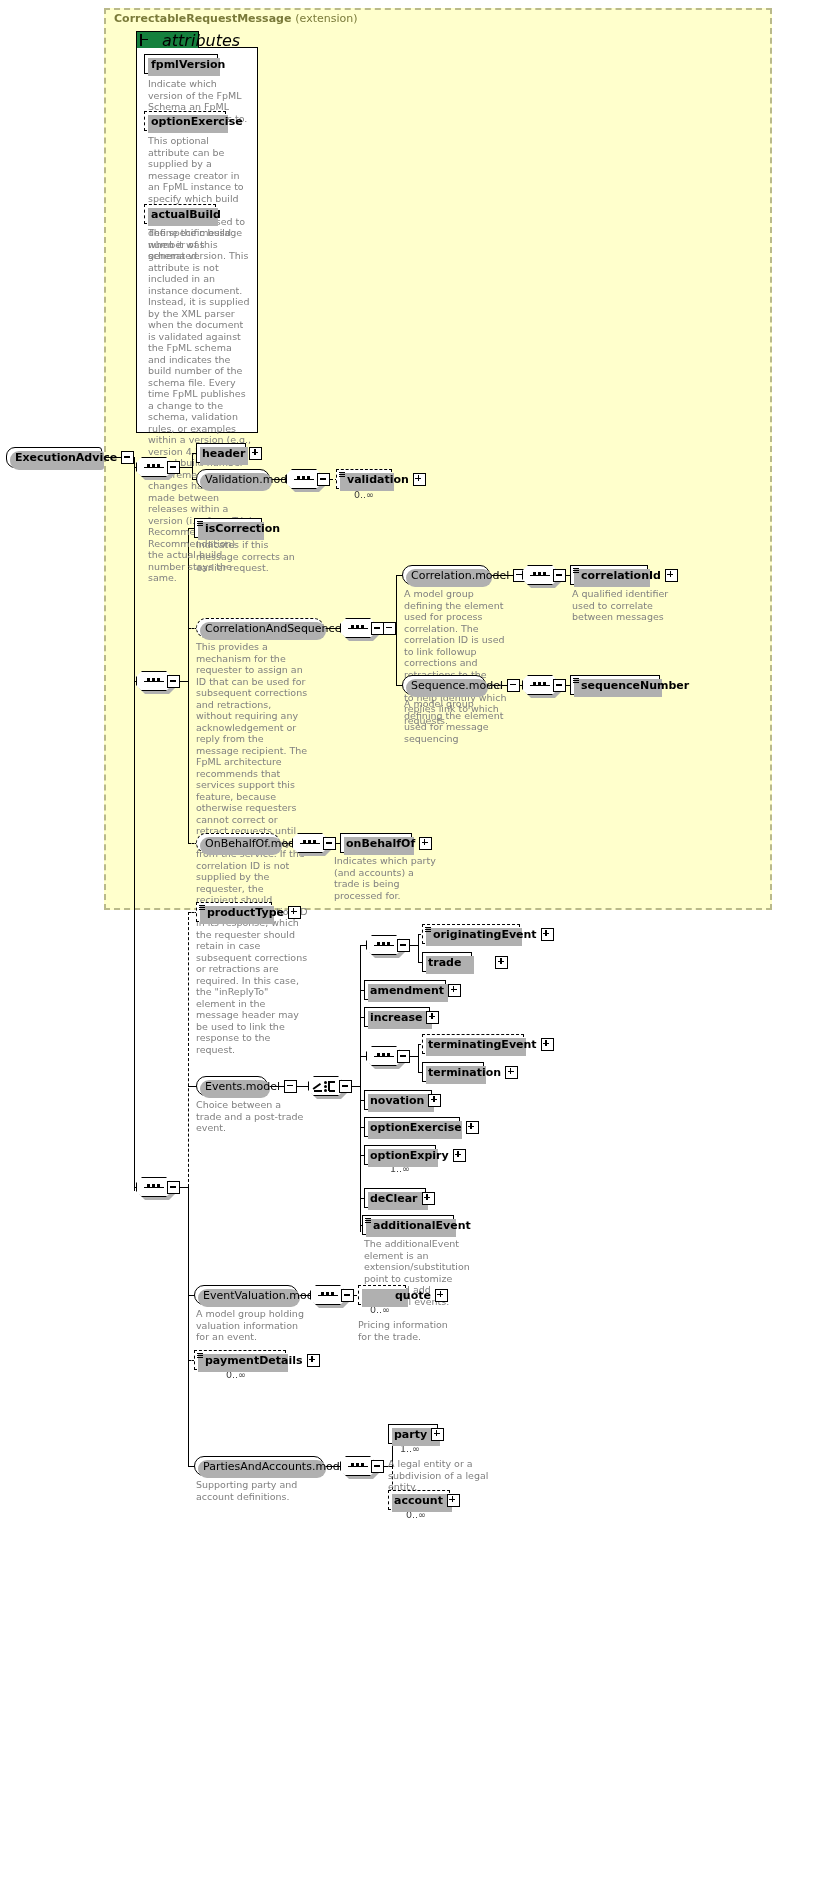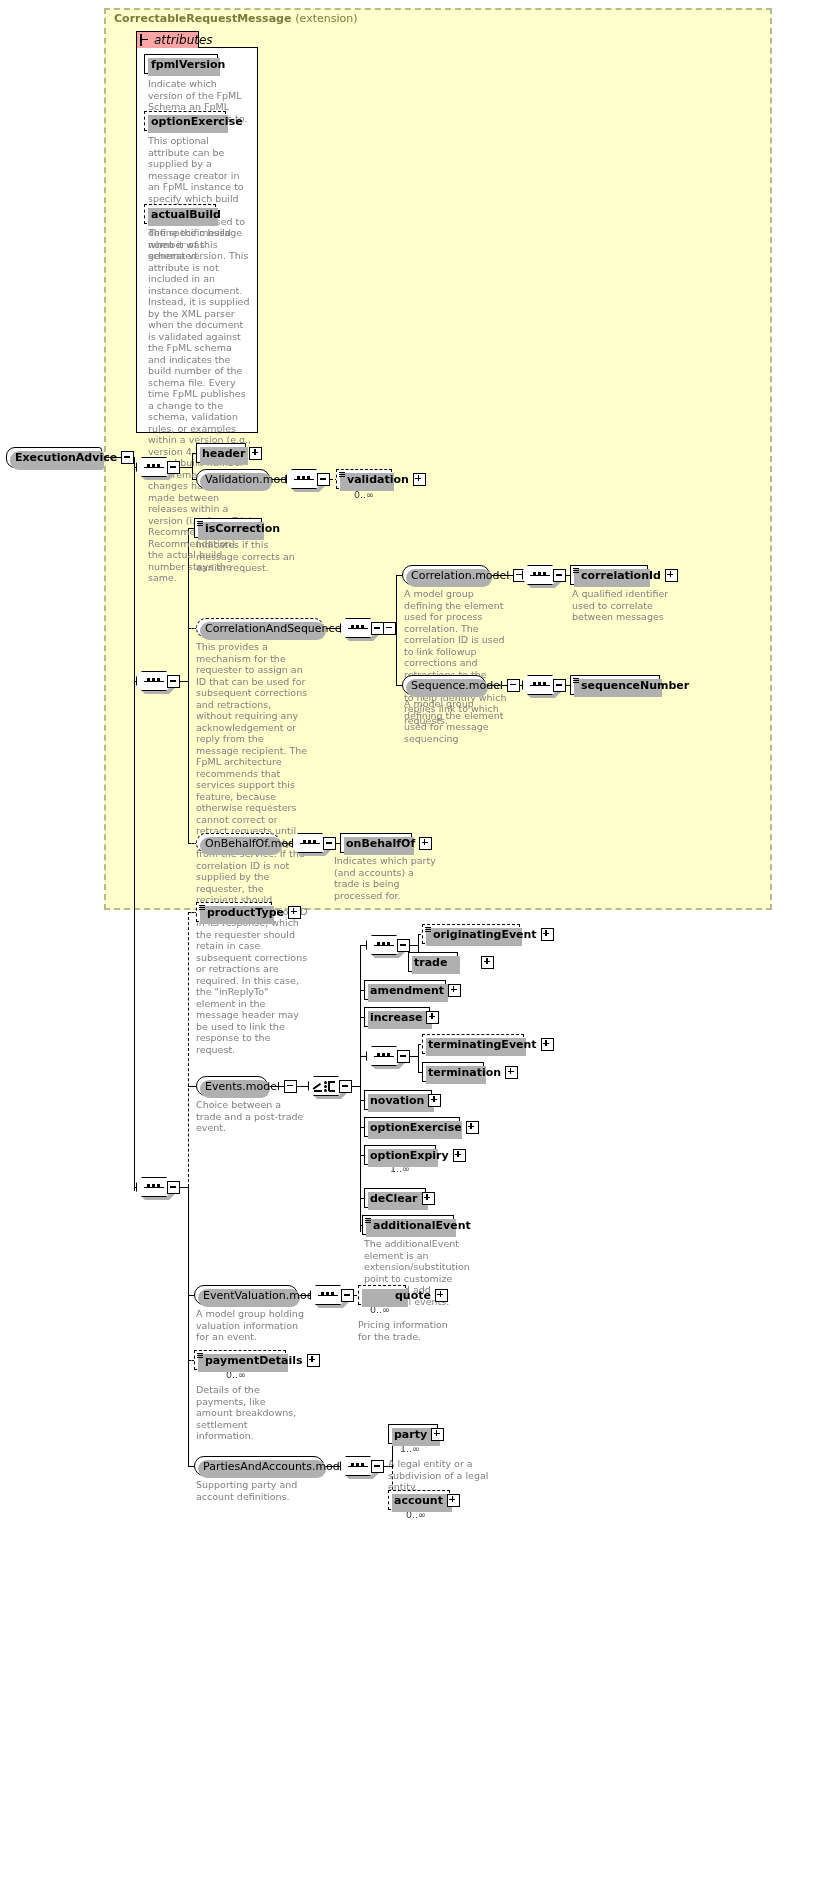--- a/index.html
+++ b/index.html
@@ -214,29 +214,29 @@
   .attrpanel{
     position:absolute;
     box-sizing:border-box;
     background:#ffffff;
     border:1px solid #000;
     z-index:4;
   }
   .attrtab{
     position:absolute;
     box-sizing:border-box;
-    background:#fca5a5;
+    background:#15803d;
     border:1px solid #000;
     border-bottom:none;
     height:17px;
     display:flex;
     align-items:center;
-    gap:12px;
+    gap:20px;
     padding:0 6px 0 3px;
-    font-size:12px;
+    font-size:16px;
     font-style:italic;
     z-index:5;
     white-space:nowrap;
   }
   .attrtab .mn{
     width:10px;height:10px;border:1.5px solid #000;background:#fff;position:relative;
   }
   .attrtab .mn::before{
     content:"";position:absolute;left:1px;top:3.5px;width:6px;height:1.5px;background:#000;
   }
@@ -542,21 +542,21 @@
 
   <div class="node dashed" style="left:422px;top:924px;width:98px;">
     <span class="attrmark">
         <i></i>
         <i></i>
         <i></i>
       </span>
     <span class="lbl" style="margin-left:5px;">originatingEvent</span>
     <span class="pm plus"></span>
   </div>
-  <div class="node" style="left:408px;top:952px;width:50px;gap:30px;">
+  <div class="node" style="left:422px;top:952px;width:50px;gap:30px;">
     <span class="lbl">trade</span>
     <span class="pm plus"></span>
   </div>
 
   <div class="ln h" style="left:360px;top:990px;width:6px;"></div>
   <div class="node" style="left:364px;top:980px;width:82px;">
     <span class="lbl">amendment</span>
     <span class="pm plus"></span>
   </div>
 
@@ -655,21 +655,20 @@
   <div class="node dashed" style="left:194px;top:1350px;width:92px;">
     <span class="attrmark">
         <i></i>
         <i></i>
         <i></i>
       </span>
     <span class="lbl" style="margin-left:5px;">paymentDetails</span>
     <span class="pm plus"></span>
   </div>
   <div class="card" style="left:226px;top:1369px;">0..∞</div>
-  <div class="ann" style="left:196px;top:1384px;width:108px;">Details of the payments, like amount breakdowns, settlement information.</div>
 
   <div class="ln h" style="left:188px;top:1466px;width:10px;"></div>
   <div class="modelnode" style="left:194px;top:1456px;width:130px;">
     <span class="lbl">PartiesAndAccounts.model</span>
     <span class="pm"></span>
   </div>
   <div class="ann" style="left:196px;top:1479px;width:126px;">Supporting party and account definitions.</div>
 
   <div class="ln h" style="left:324px;top:1466px;width:16px;"></div>
   <div class="comp" style="left:340px;top:1456px;">

